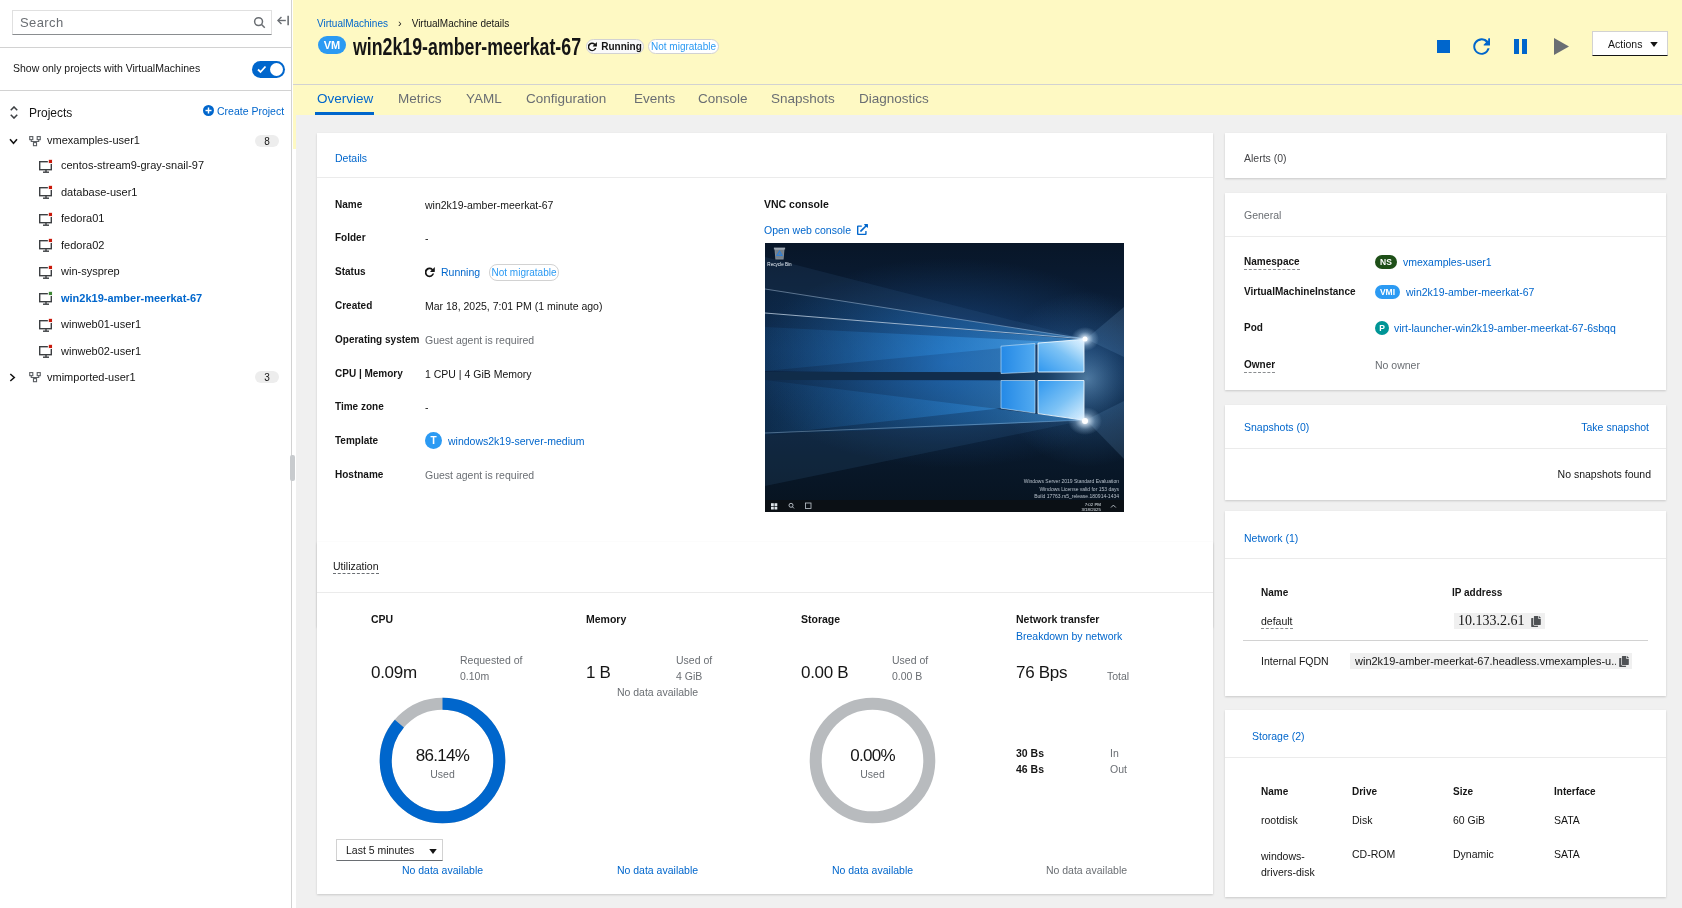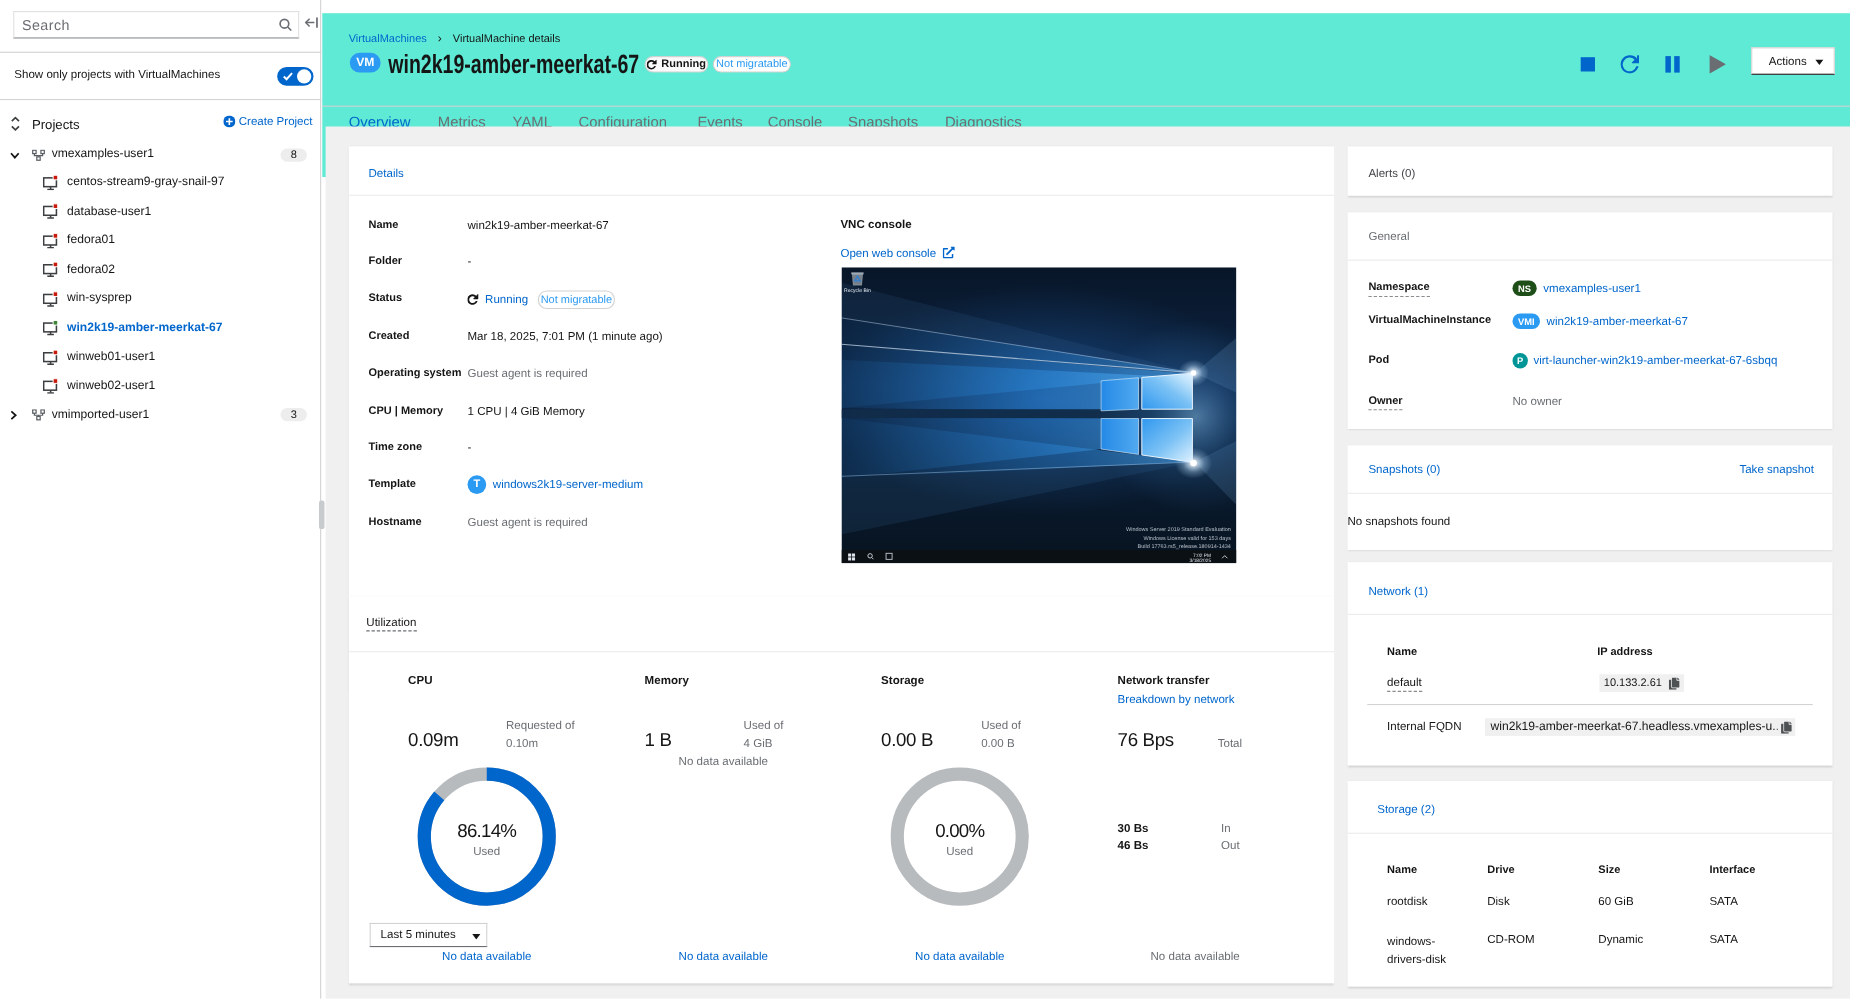--- a/index.html
+++ b/index.html
@@ -133,21 +133,21 @@
         <rect x="11" y="0.8" width="4.2" height="4.2" fill="none" stroke="#5a5e63" stroke-width="1.5"></rect>
         <rect x="5.9" y="9" width="4.2" height="4.2" fill="none" stroke="#5a5e63" stroke-width="1.5"></rect>
         <path d="M2.9 5 L2.9 7.5 L13.1 7.5 L13.1 5 M8 7.5 L8 9" fill="none" stroke="#5a5e63" stroke-width="1.5"></path>
       </svg>
   <div class="abs" style="left:47px;top:370.5px;font-size:11px">vmimported-user1</div>
   <div class="abs ctr" style="left:255px;top:371px;width:24px;height:12px;background:#ededed;border-radius:6px;font-size:10px">3</div>
 
   <div class="abs" style="left:290px;top:455px;width:5px;height:26px;background:#c8cbce;border-radius:2px"></div>
 </div>
 
-<div class="abs" style="left:293px;top:12px;width:1389px;height:149px;background:#5eead4">
+<div class="abs" style="left:293px;top:0;width:1389px;height:149px;background:#fef9c3">
   <div class="abs" style="left:24px;top:17px;font-size:10px"><span class="blue">VirtualMachines</span><span style="margin:0 10px;color:#151515;font-size:11px">›</span><span>VirtualMachine details</span></div>
   <div class="abs ctr" style="left:25px;top:36px;width:28px;height:18px;background:#2b9af3;border-radius:9px;color:#fff;font-size:11px;font-weight:bold">VM</div>
   <div class="abs" style="left:60px;top:33px;font-size:24px;font-weight:bold;transform:scaleX(0.74);transform-origin:0 0">win2k19-amber-meerkat-67</div>
   <div class="pill" style="left:293px;top:39px;width:58px;height:15px;background:#fafafa">
     <svg width="10" height="10" viewBox="0 0 512 512" style="margin-right:3px">
           <path fill="#151515" d="M440 16l-72 72a224 224 0 1 0 58 218h-76a144 144 0 1 1-39-163l-60 60c-10 10-3 27 11 27h178c9 0 16-7 16-16V27c0-14-17-21-27-11z"></path>
         </svg>
     <span style="font-weight:bold">Running</span>
   </div>
   <div class="pill" style="left:355px;top:39px;width:71px;height:15px;color:#2b9af3">Not migratable</div>
@@ -396,31 +396,31 @@
   <div class="abs ctr" style="left:150px;top:128px;width:14px;height:14px;border-radius:50%;background:#009596;color:#fff;font-size:8.5px;font-weight:bold">P</div>
   <div class="abs blue" style="left:169px;top:129px">virt-launcher-win2k19-amber-meerkat-67-6sbqq</div>
   <div class="lbl" style="left:19px;top:166px"><span style="border-bottom:1px dashed #8a8d90;padding-bottom:2px">Owner</span></div>
   <div class="abs grey" style="left:150px;top:166px">No owner</div>
 </div>
 
 <div class="card" id="snaps" style="left:1225px;top:405px;width:441px;height:95px">
   <div class="abs blue" style="left:19px;top:16px">Snapshots (0)</div>
   <div class="abs blue" style="right:17px;top:16px">Take snapshot</div>
   <div class="hr" style="left:0;top:43px;width:441px;background:#ebebeb"></div>
-  <div class="abs" style="left:0;top:63px;width:426px;text-align:left">No snapshots found</div>
+  <div class="abs" style="left:0;top:63px;width:426px;text-align:right">No snapshots found</div>
 </div>
 
 <div class="card" id="net" style="left:1225px;top:511px;width:441px;height:185px">
   <div class="abs blue" style="left:19px;top:21px">Network (1)</div>
   <div class="hr" style="left:0;top:47px;width:441px;background:#ebebeb"></div>
   <div class="lbl" style="left:36px;top:76px">Name</div>
   <div class="lbl" style="left:227px;top:76px">IP address</div>
   <div class="abs" style="left:36px;top:104px"><span style="border-bottom:1px dashed #8a8d90;padding-bottom:1px">default</span></div>
   <div class="abs" style="left:229px;top:102px;height:16px;background:#f0f0f0;display:flex;align-items:center;padding:0 4px">
-        <span style="font-family:Liberation Sans, sans-serif;font-size:10px">10.133.2.61</span>
+        <span style="font-family:Liberation Serif, serif;font-size:14px">10.133.2.61</span>
     <svg width="10" height="11" viewBox="0 0 448 512" style="margin-left:6px">
           <path fill="#4f5255" d="M320 448v40c0 13-11 24-24 24H24c-13 0-24-11-24-24V120c0-13 11-24 24-24h72v296c0 30 25 56 56 56h168zm0-344V0H152c-13 0-24 11-24 24v368c0 13 11 24 24 24h272c13 0 24-11 24-24V128H344c-13 0-24-11-24-24zm121-31L375 7a24 24 0 0 0-17-7h-6v96h96v-6c0-6-3-12-7-17z"></path>
         </svg>
   </div>
   <div class="hr" style="left:18px;top:129px;width:405px;background:#d2d2d2"></div>
   <div class="abs" style="left:36px;top:144px">Internal FQDN</div>
   <div class="abs" style="left:125px;top:142px;height:16px;background:#f0f0f0;display:flex;align-items:center;padding:0 5px">
         <span style="font-size:11px">win2k19-amber-meerkat-67.headless.vmexamples-u...</span>
       </div>
   <div class="abs ctr" style="left:391px;top:142px;width:16px;height:16px;background:#f0f0f0">

